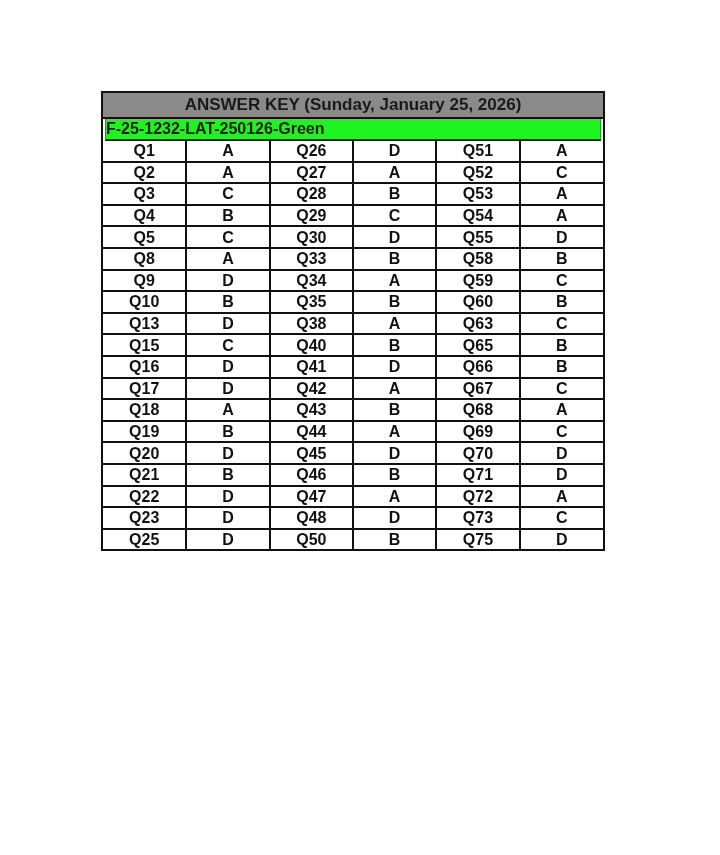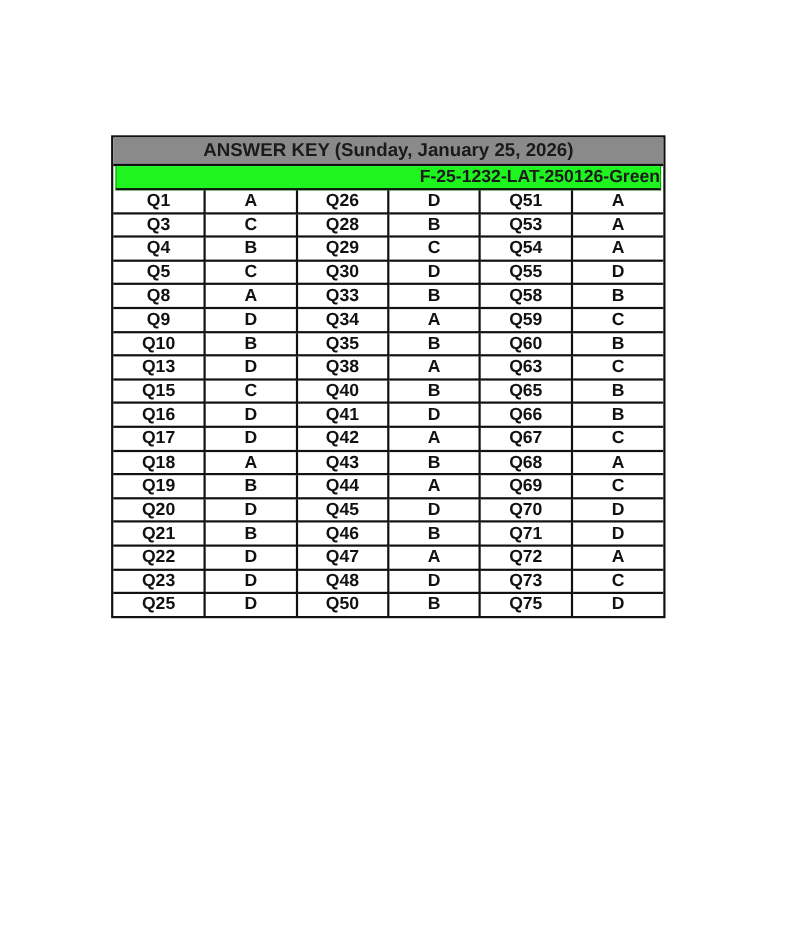--- a/index.html
+++ b/index.html
@@ -1,28 +1,28 @@
 <!DOCTYPE html>
 <html><head>
   <meta charset="utf-8">
   <style>
     html, body { margin: 0; padding: 0; background: #ffffff; }
     body { width: 720px; height: 855px; position: relative; overflow: hidden; }
     .sheet {
       position: absolute; left: 101px; top: 91px; width: 504px;
       border: 2px solid #111; box-sizing: border-box; background: #fff;
-      font-family: "Liberation Sans", sans-serif; font-weight: bold; color: #111; margin-top: 32px;
+      font-family: "Liberation Sans", sans-serif; font-weight: bold; color: #111;
     }
     .title-row {
       height: 24px; background: #8a8a8a; border-bottom: 2px solid #111;
       text-align: center; font-size: 17px; line-height: 24px; color: #1a1a1a;
     }
     .code-row {
       height: 20px; background: #1ef51e; border-bottom: 2px solid #111;
-      text-align: right; font-size: 16px; line-height: 20px; color: #1a1a1a;
+      text-align: left; font-size: 16px; line-height: 20px; color: #1a1a1a;
       margin: 0 2px; border-left: 1px solid #0a0; border-right: 1px solid #0a0;
     }
     table { border-collapse: collapse; width: 100%; table-layout: fixed; }
     td {
       border: 2px solid #111; height: 19.6px; padding: 0;
       text-align: center; font-size: 16px; line-height: 19px;
     }
     tr:first-child td { border-top: none; }
     tr:last-child td { border-bottom: none; }
     td:first-child { border-left: none; }
@@ -36,20 +36,28 @@
   <div class="code-row">F-25-1232-LAT-250126-Green</div>
   <table>
     <tbody id="answer-body">
         <tr>
           <td>Q1</td>
           <td>A</td>
           <td>Q26</td>
           <td>D</td>
           <td>Q51</td>
           <td>A</td>
+        </tr>
+        <tr>
+          <td>Q2</td>
+          <td>A</td>
+          <td>Q27</td>
+          <td>A</td>
+          <td>Q52</td>
+          <td>C</td>
         </tr>
         <tr>
           <td>Q3</td>
           <td>C</td>
           <td>Q28</td>
           <td>B</td>
           <td>Q53</td>
           <td>A</td>
         </tr>
         <tr>

